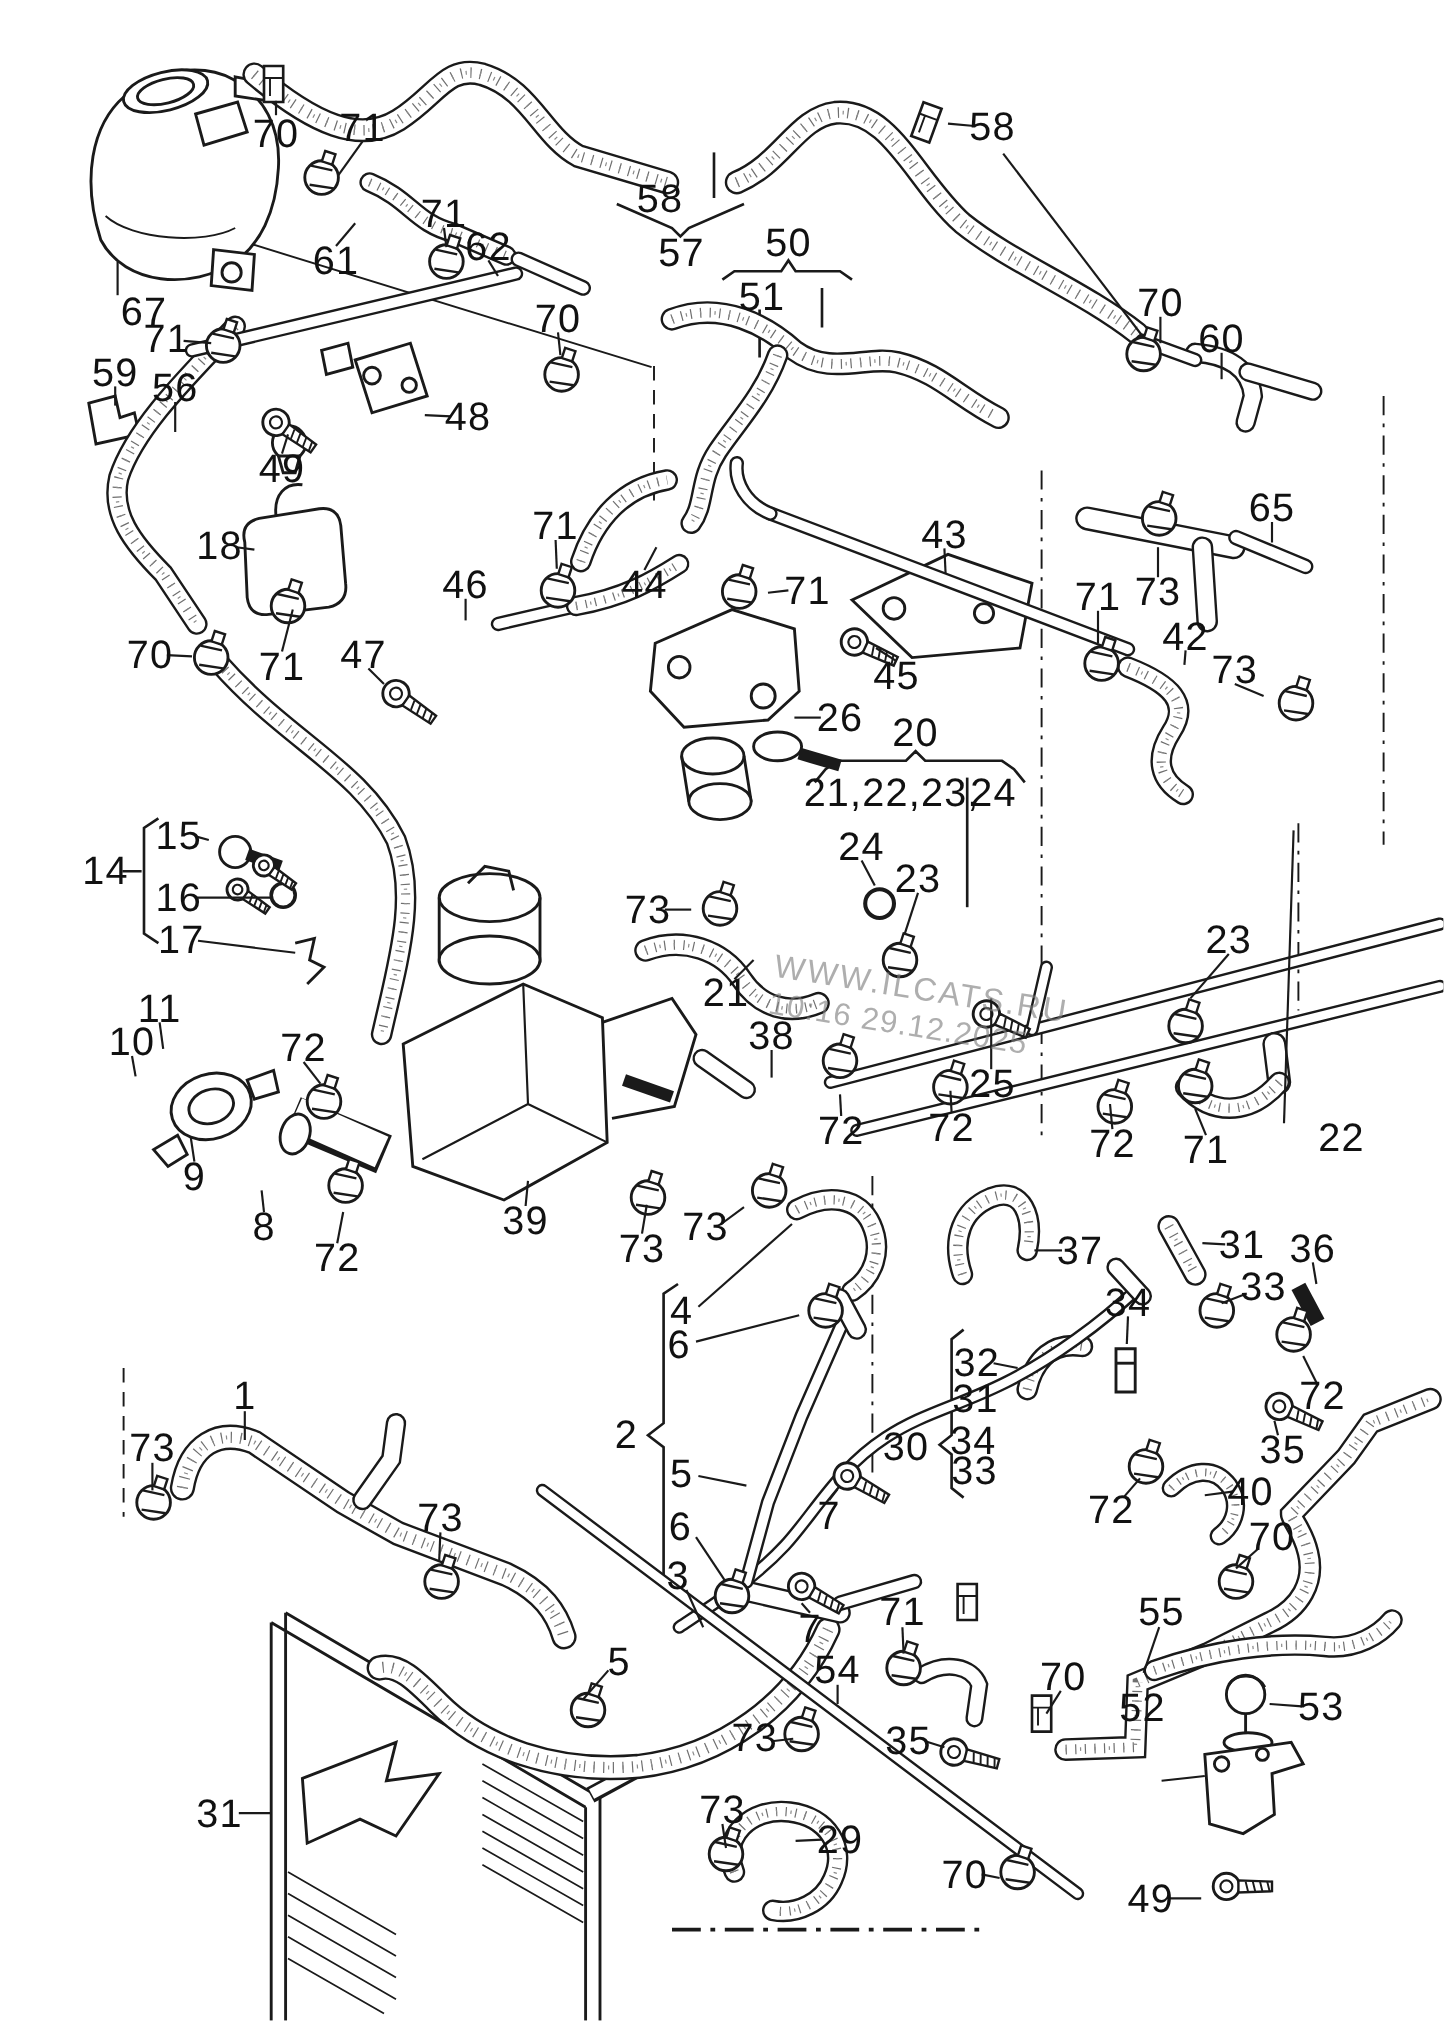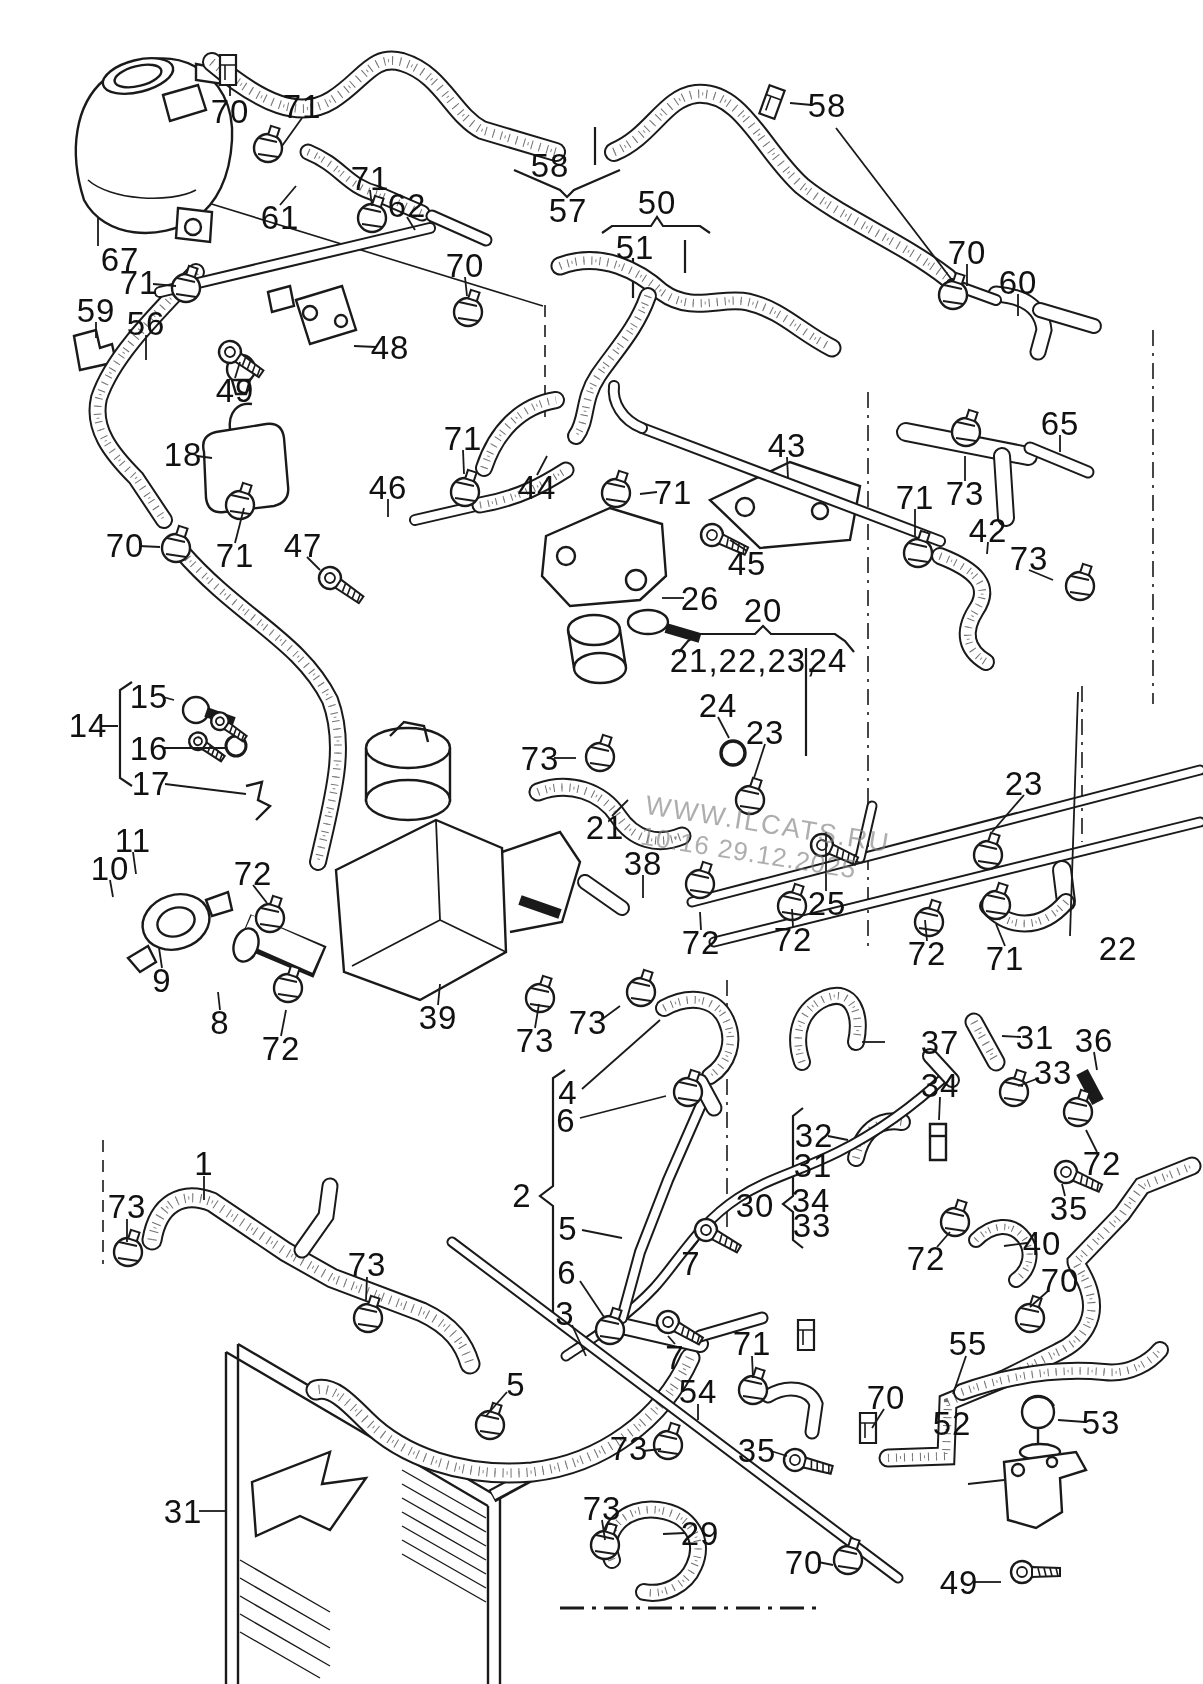--- a/index.html
+++ b/index.html
@@ -584,21 +584,21 @@
       <div class="callout" style="left: 793px; top: 939px;">72</div>
       <div class="callout" style="left: 927px; top: 953px;">72</div>
       <div class="callout" style="left: 1005px; top: 958px;">71</div>
       <div class="callout" style="left: 1070px; top: 948px; margin-left: 48px;">22</div>
       <div class="callout" style="left: 162px; top: 980px;">9</div>
       <div class="callout" style="left: 220px; top: 1022px;">8</div>
       <div class="callout" style="left: 438px; top: 1017px;">39</div>
       <div class="callout" style="left: 281px; top: 1048px;">72</div>
       <div class="callout" style="left: 535px; top: 1040px;">73</div>
       <div class="callout" style="left: 588px; top: 1022px;">73</div>
-      <div class="callout" style="left: 900px; top: 1042px; margin-left: 40px;">37</div>
+      <div class="callout" style="left: 900px; top: 1042px;">37</div>
       <div class="callout" style="left: 1035px; top: 1037px;">31</div>
       <div class="callout" style="left: 1094px; top: 1040px;">36</div>
       <div class="callout" style="left: 1053px; top: 1072px;">33</div>
       <div class="callout" style="left: 940px; top: 1085px;">34</div>
       <div class="callout" style="left: 568px; top: 1092px;">4</div>
       <div class="callout" style="left: 566px; top: 1120px;">6</div>
       <div class="callout" style="left: 814px; top: 1135px;">32</div>
       <div class="callout" style="left: 813px; top: 1165px;">31</div>
       <div class="callout" style="left: 755px; top: 1205px;">30</div>
       <div class="callout" style="left: 811px; top: 1200px;">34</div>

